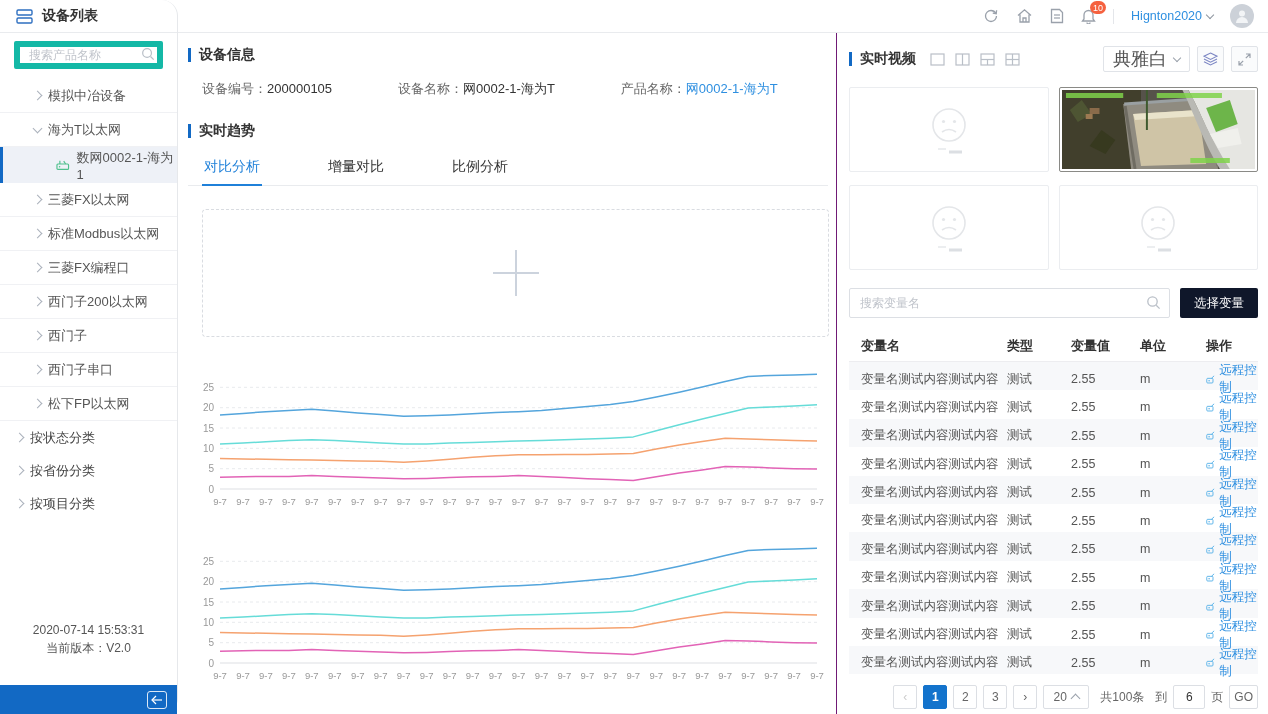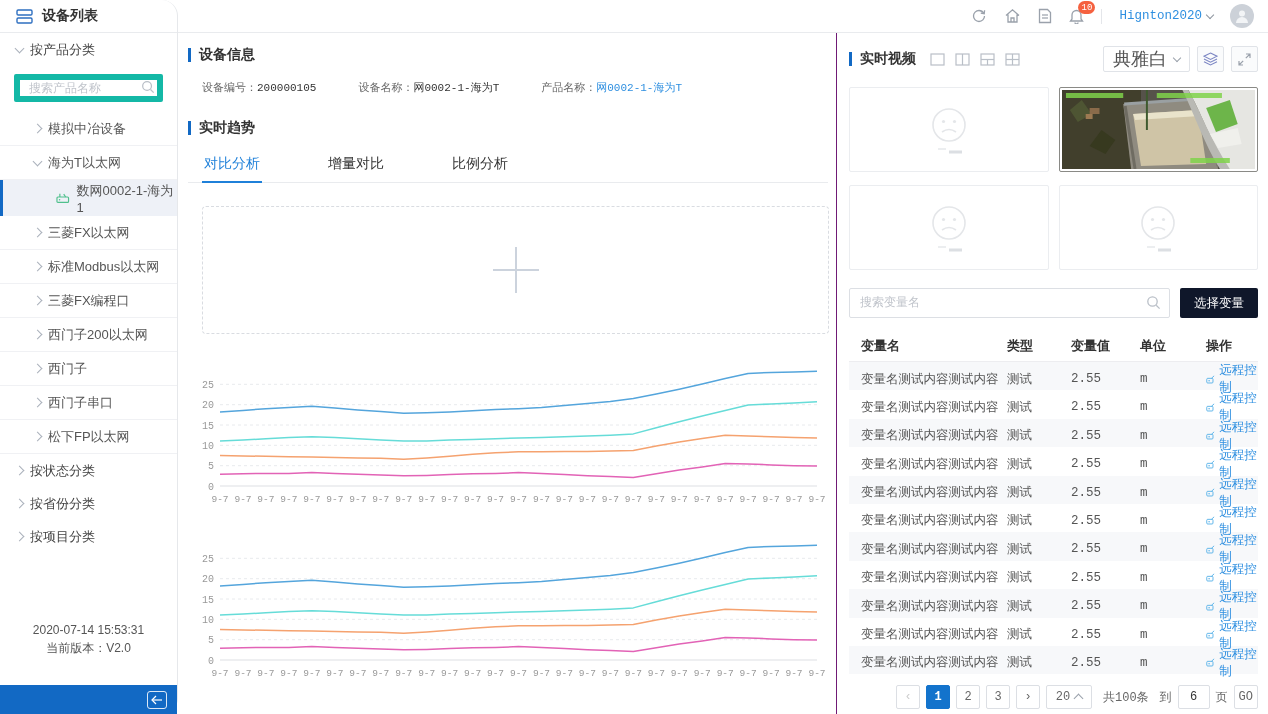--- a/index.html
+++ b/index.html
@@ -23,38 +23,38 @@
   .sb-search-wrap { padding:8px 14px 10px 14px; }
   .sb-search { position:relative; }
   .sb-search input { width:100%; height:28px; border:6px solid #14b8a6; border-radius:2px; padding:0 26px 0 9px; font-size:12px; color:#be185d; outline:none; font-family:inherit; }
   .sb-search input::placeholder { color:#c0c4cb; }
   .sb-search .sicon { position:absolute; right:8px; top:6px; }
   .sb-footer { position:absolute; bottom:56px; width:100%; text-align:center; font-size:12px; color:#555; line-height:1.55; }
   .sb-bottombar { position:absolute; bottom:0; left:0; width:100%; height:29px; background:#1269c4; display:flex; align-items:center; justify-content:flex-end; padding-right:10px; }
   .collapse-btn { width:20px; height:18px; border:1px solid rgba(255,255,255,.85); border-radius:3px; display:flex; align-items:center; justify-content:center; cursor:pointer; }
 
   
-  .main { flex:1; display:flex; flex-direction:column;font-family:Liberation Mono, monospace; }
+  .main { flex:1; display:flex; flex-direction:column; }
   .topbar { height:33px; border-bottom:1px solid #e9ebee; display:flex; align-items:center; justify-content:flex-end; gap:17px; padding-right:14px; flex:none; }
   .tb-icon { display:flex; align-items:center; cursor:pointer; position:relative; }
   .badge { position:absolute; top:-7px; left:9px; min-width:16px; height:13px; background:#f5613f; color:#fff; border-radius:7px; font-size:9px; display:flex; align-items:center; justify-content:center; padding:0 3px; }
   .tb-divider { width:1px; height:15px; background:#e4e6ea; }
   .username { font-size:12.5px; color:#2e8fe0; display:flex; align-items:center; gap:5px; cursor:pointer; }
   .username .chev { border-color:#8d949e; width:6px; height:6px; }
   .avatar { width:24px; height:24px; border-radius:50%; background:#ccd1d8; display:flex; align-items:center; justify-content:center; overflow:hidden; cursor:pointer; }
 
   .content { flex:1; display:flex; min-height:0; }
   .leftcol { width:658px; flex:none; padding:13px 8px 0 10px; }
   .rightcol { flex:1; border-left:1px solid #701a75; padding:13px 10px 0 12px; min-width:0; }
 
   .sec-title { display:flex; align-items:center; gap:8px; }
   .sec-title .bar { width:3px; height:14px; background:#1269c4; }
   .sec-title .txt { font-size:14px; font-weight:bold; color:#333; }
 
-  .info-row { display:flex; gap:42px; padding:16px 0 4px 14px; font-size:11px;text-align:right; }
+  .info-row { display:flex; gap:66px; padding:16px 0 4px 14px; font-size:13px;text-align:right; }
   .info-item .lab { color:#666; }
   .info-item .val { color:#333; }
   .info-item .val.link { color:#2e8fe0; cursor:pointer; }
 
   .trend-sec { margin-top:20px; }
   .tabs { display:flex; gap:64px; padding-left:14px; border-bottom:1px solid #e9ebee; margin-top:12px; }
   .tab { font-size:14px; color:#333; padding:6px 2px 9px; cursor:pointer; position:relative; }
   .tab.active { color:#1f80d9; }
   .tab.active::after { content:""; position:absolute; left:0; right:0; bottom:-1px; height:2px; background:#1f80d9; }
 
@@ -110,24 +110,20 @@
 
   <aside class="sidebar">
     <div class="sb-header">
       <svg width="17" height="15" viewBox="0 0 17 15">
         <rect x="1" y="1" width="15" height="5" rx="1.2" fill="none" stroke="#2e6fc0" stroke-width="1.4"></rect>
         <rect x="1" y="9" width="15" height="5" rx="1.2" fill="none" stroke="#2e6fc0" stroke-width="1.4"></rect>
       </svg>
       <span class="ttl">设备列表</span>
     </div>
     <div class="tree" id="tree">
-        <div class="ti l1">
-          <span class="chev down"></span>
-          <span class="">按产品分类</span>
-        </div>
         <div class="sb-search-wrap">
           <div class="sb-search"><input type="text" placeholder="搜索产品名称" style=""><span class="sicon">
               <svg width="14" height="14" viewBox="0 0 15 15">
                 <circle cx="6.5" cy="6.5" r="4.7" fill="none" stroke="#b9bfc7" stroke-width="1.3"></circle>
                 <line x1="10.2" y1="10.2" x2="13.6" y2="13.6" stroke="#b9bfc7" stroke-width="1.3"></line>
               </svg>
             </span></div>
         </div>
         <div class="ti l2">
           <span class="chev right"></span>

